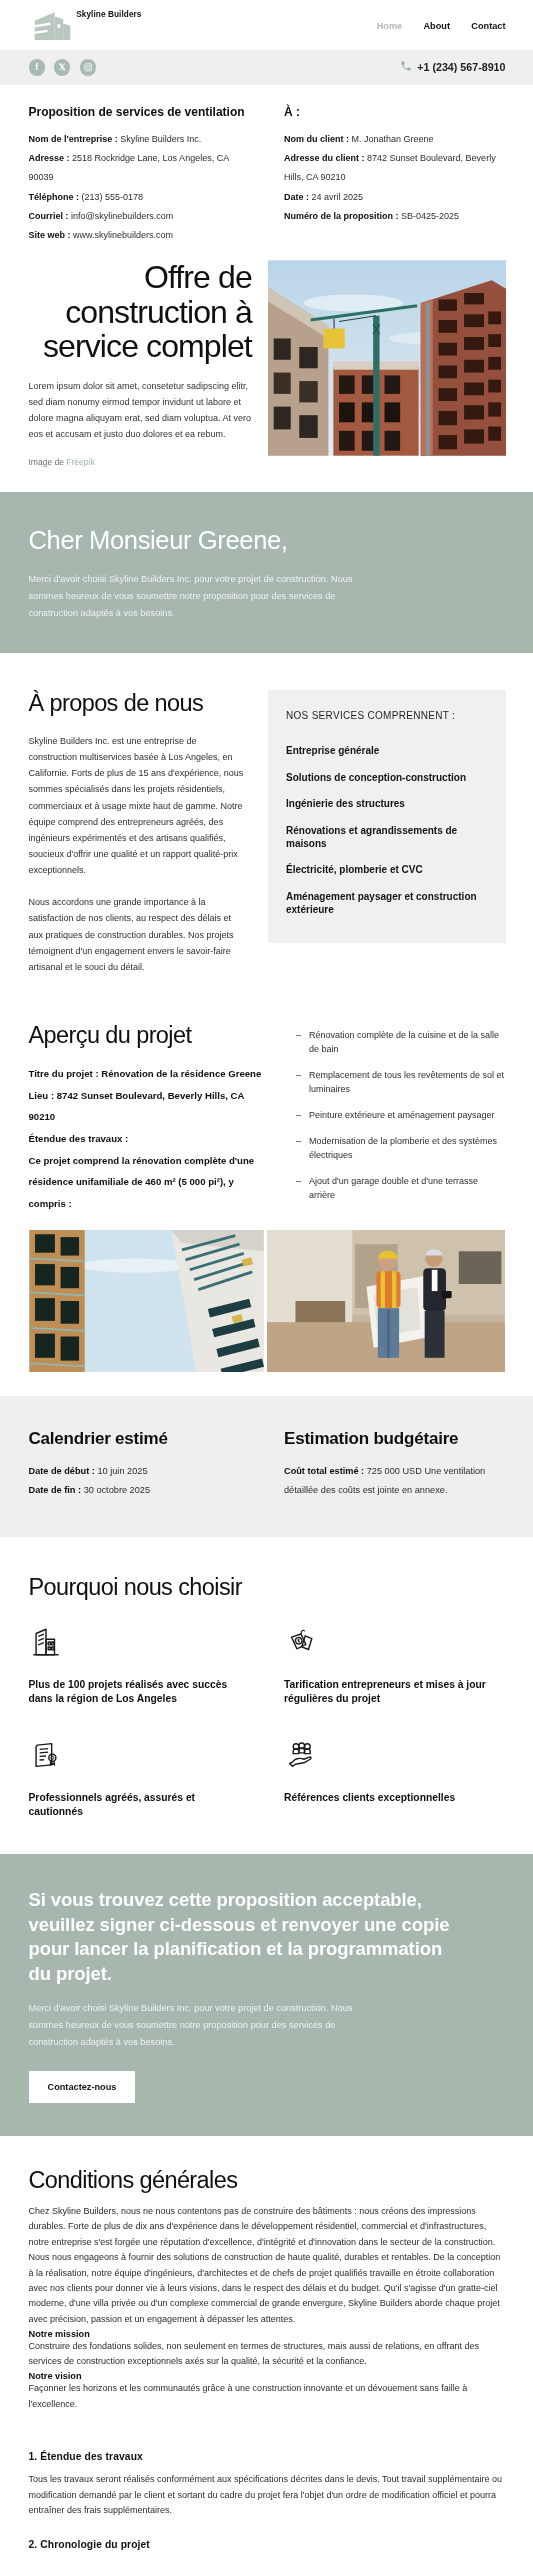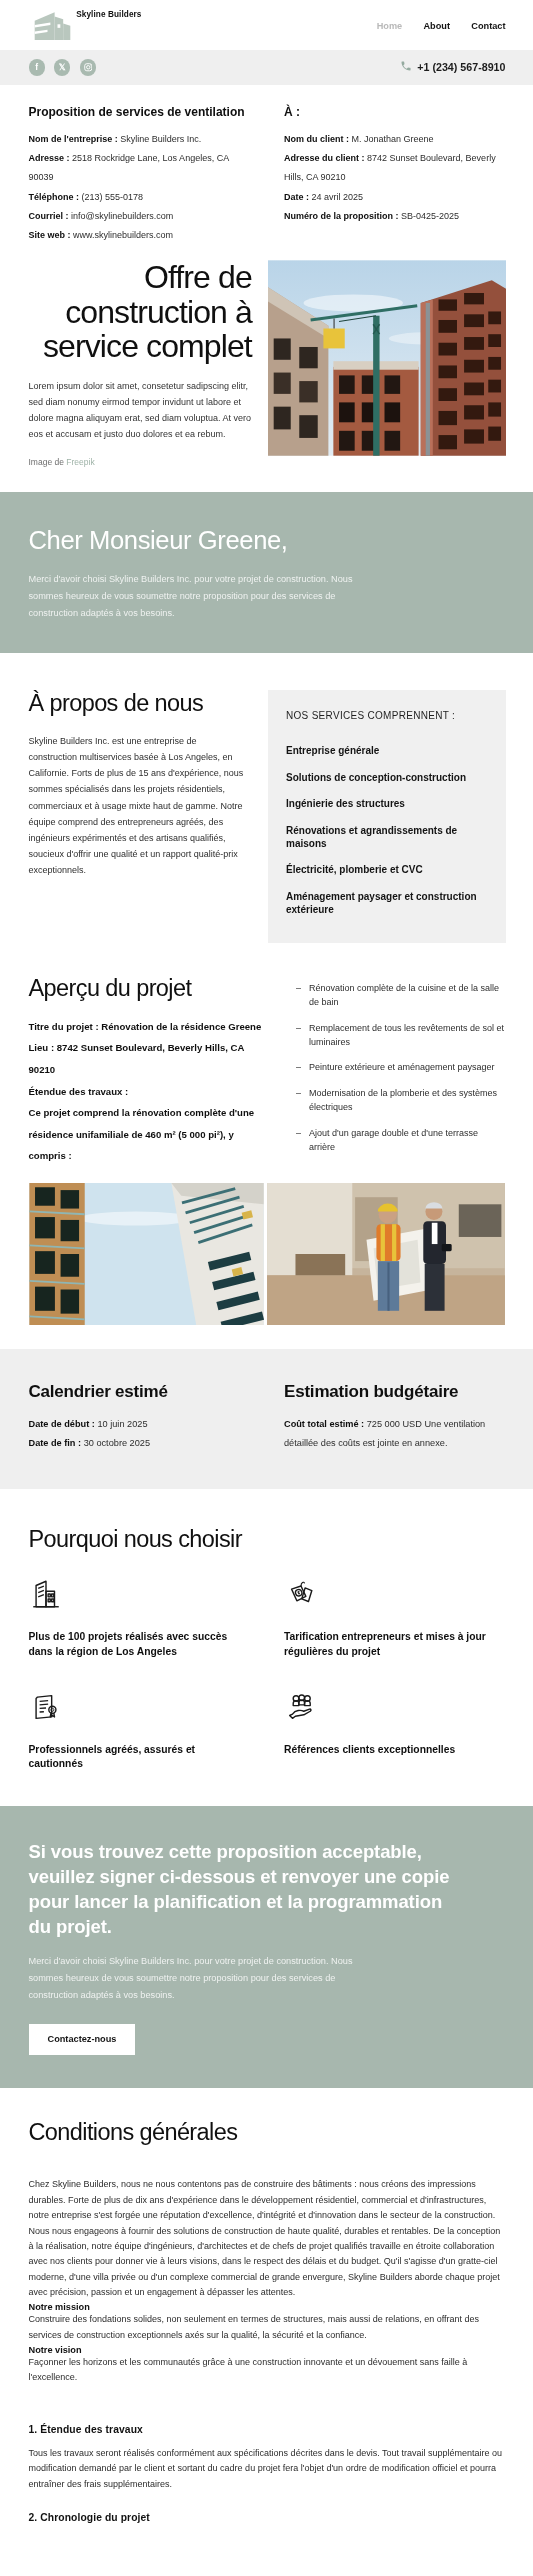--- a/index.html
+++ b/index.html
@@ -79,21 +79,21 @@
   .feature .f-label { font-size:10.3px; font-weight:800; line-height:1.4; color:#0f0f0f; max-width:213px; }
 
   
   .cta { background:#a7b7ae; margin-top:15.7px; padding:34px 28.5px 33px 28.5px; }
   .cta h2 { font-size:18.5px; font-weight:800; line-height:1.35; color:#fff; max-width:441px; margin-bottom:12.8px; letter-spacing:-0.1px; }
   .cta p { margin-bottom:20px; }
   .cta-btn { background:#fff; border:none; padding:10.7px 19px; font-family:"Liberation Sans",sans-serif; font-size:9.2px; font-weight:600; color:#161616; cursor:pointer; }
 
   
   .terms { padding:31px 28.5px 18.5px 28.5px; }
-  .terms h2 { margin-bottom:31px; }
+  .terms h2 { margin-bottom:10px; }
   .terms p { font-size:9px; line-height:1.72; color:#2c2c2c; }
   .mini-h { font-size:9.2px; font-weight:700; color:#111; margin-top:1.4px; }
   .num-h { font-size:10.3px; font-weight:600; color:#111; margin:20px 0 10.7px 0; letter-spacing:0.1px; }
   .terms-gap { height:18.5px; }
 </style>
 </head>
 <body>
 
 <header class="header">
   <div class="logo-block">
@@ -236,20 +236,21 @@
 
 <section class="greeting">
   <h2>Cher Monsieur Greene,</h2>
   <p>Merci d'avoir choisi Skyline Builders Inc. pour votre projet de construction. Nous sommes heureux de vous soumettre notre proposition pour des services de construction adaptés à vos besoins.</p>
 </section>
 
 <section class="about">
   <div>
     <h2>À propos de nous</h2>
     <p>Skyline Builders Inc. est une entreprise de construction multiservices basée à Los Angeles, en Californie. Forts de plus de 15 ans d'expérience, nous sommes spécialisés dans les projets résidentiels, commerciaux et à usage mixte haut de gamme. Notre équipe comprend des entrepreneurs agréés, des ingénieurs expérimentés et des artisans qualifiés, soucieux d'offrir une qualité et un rapport qualité-prix exceptionnels.</p>
+    <p>Nous accordons une grande importance à la satisfaction de nos clients, au respect des délais et aux pratiques de construction durables. Nos projets témoignent d'un engagement envers le savoir-faire artisanal et le souci du détail.</p>
   </div>
   <div class="services-box">
     <h3>NOS SERVICES COMPRENNENT :</h3>
     <div class="service-item">Entreprise générale</div>
     <div class="service-item">Solutions de conception-construction</div>
     <div class="service-item">Ingénierie des structures</div>
     <div class="service-item">Rénovations et agrandissements de maisons</div>
     <div class="service-item">Électricité, plomberie et CVC</div>
     <div class="service-item">Aménagement paysager et construction extérieure</div>
   </div>

